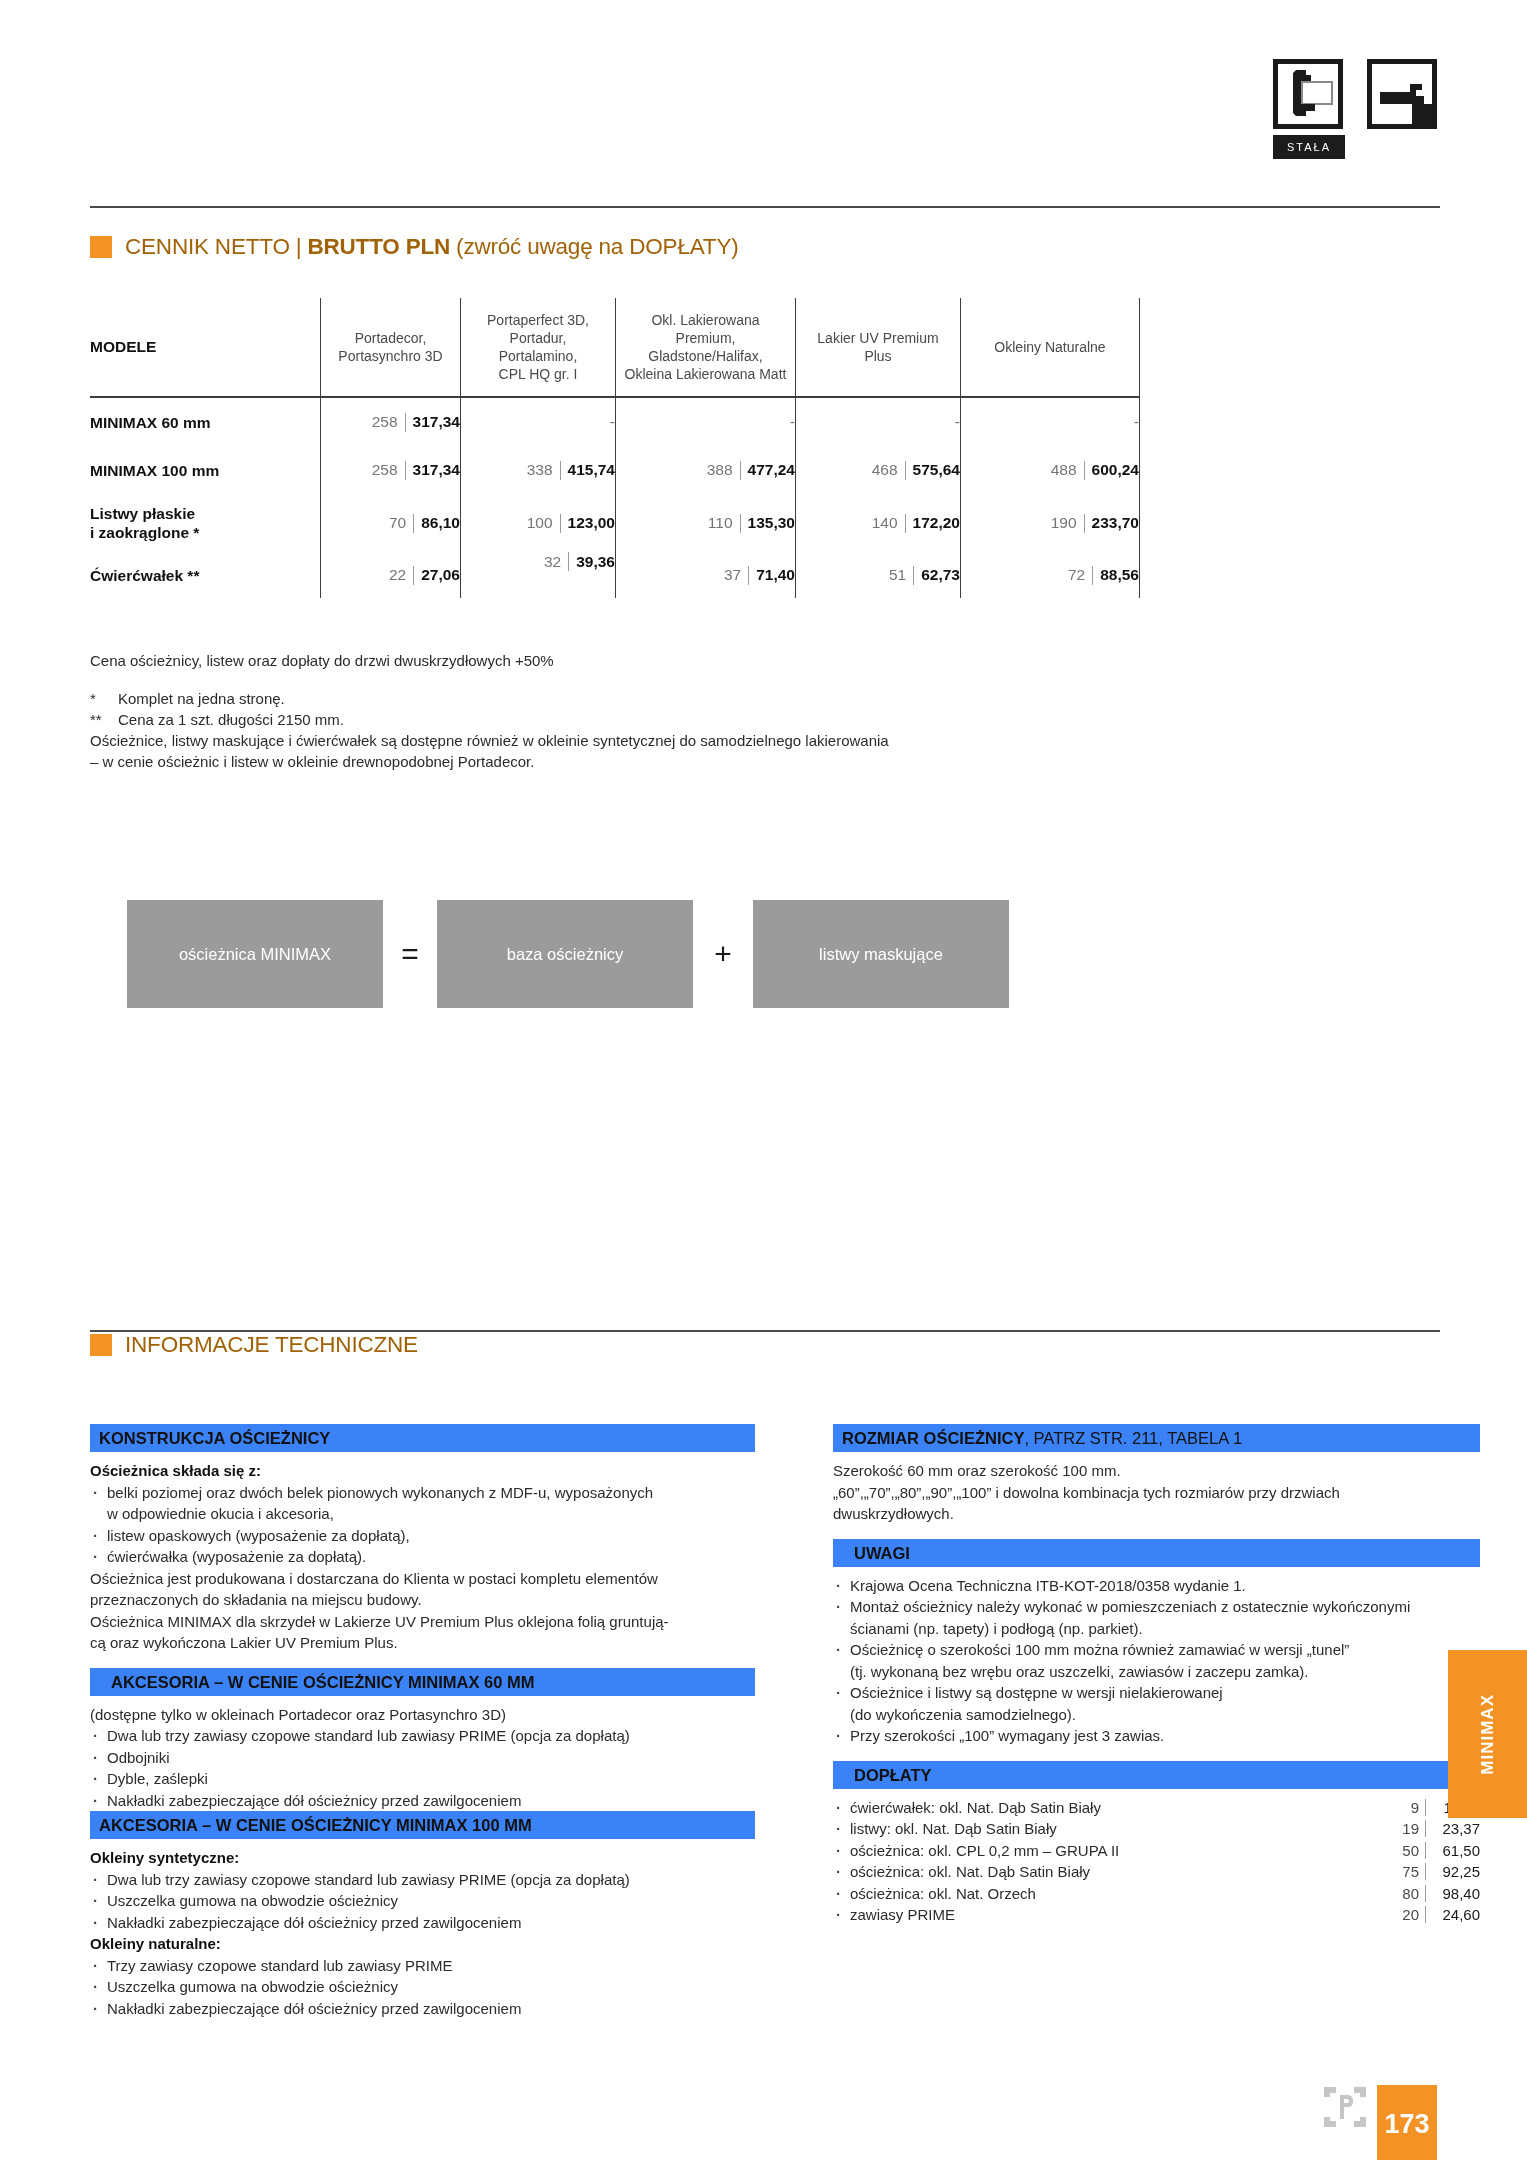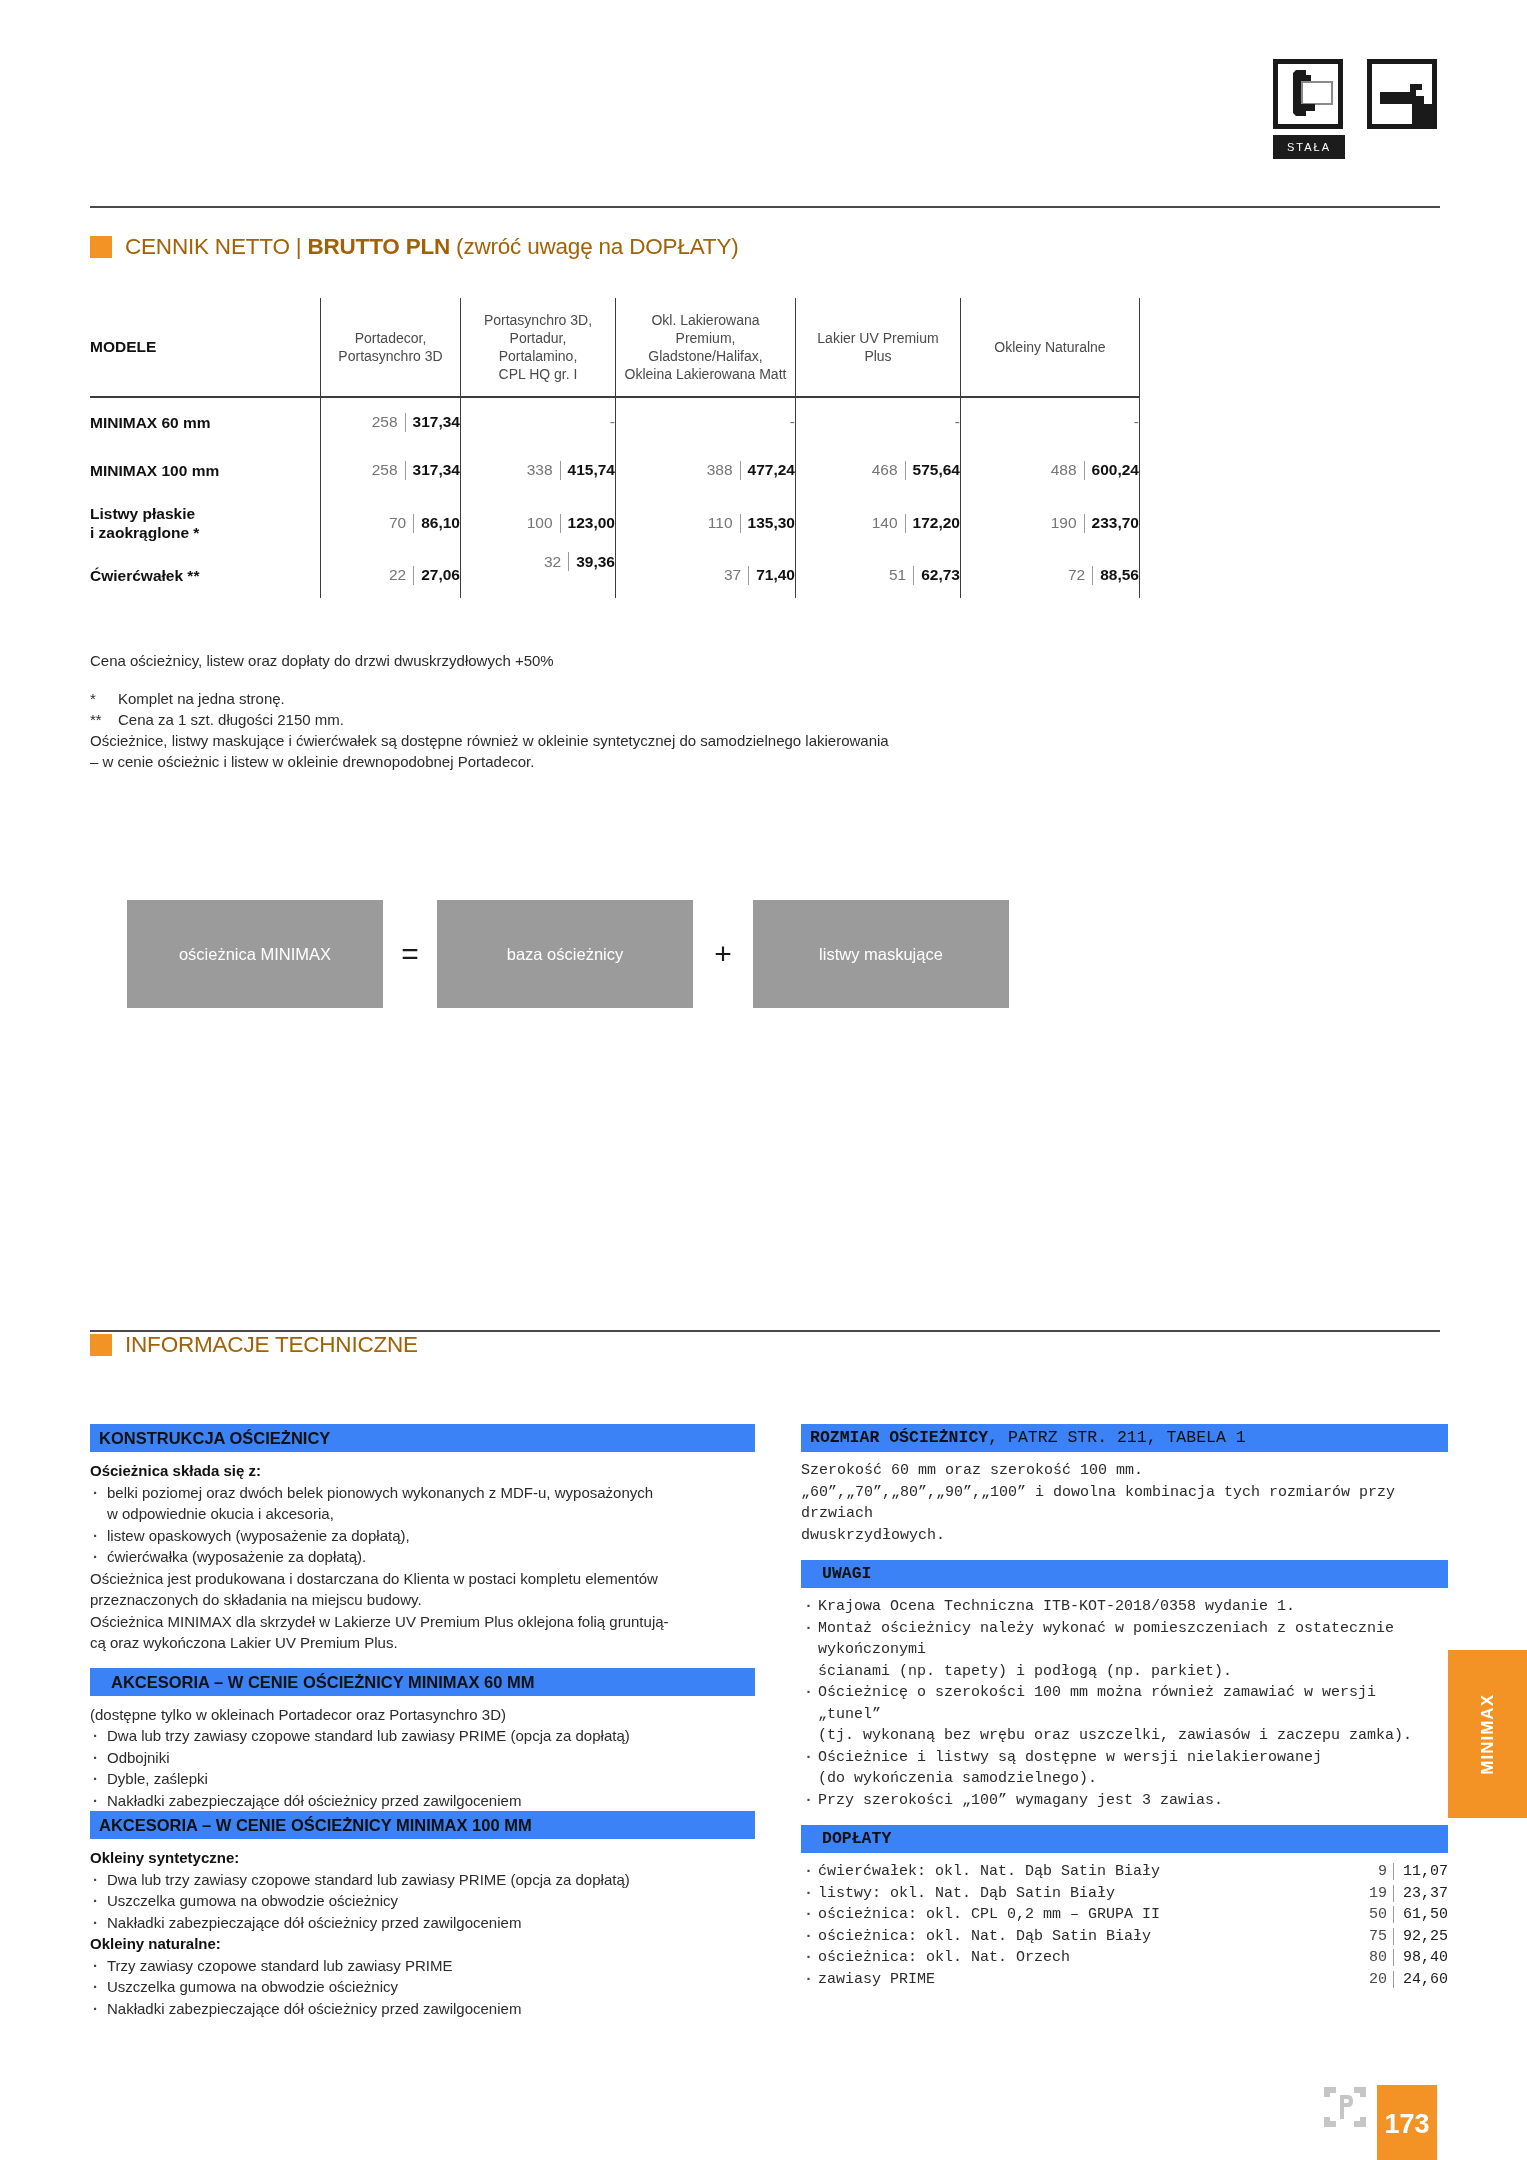--- a/index.html
+++ b/index.html
@@ -47,21 +47,21 @@
 
   
   .diagram { position:absolute; left:127px; top:900px; display:flex; align-items:center; }
   .gbox { width:256px; height:108px; background:#9B9B9B; color:#ffffff; font-size:16.5px;
           display:flex; align-items:center; justify-content:center; }
   .op { width:54px; text-align:center; font-size:30px; color:#1a1a1a; }
 
   
   .col { position:absolute; font-size:15px; line-height:21.5px; color:#2b2b2b; }
   .col-left  { left:90px;  top:1424px; width:665px; }
-  .col-right { left:801px; top:1424px; width:647px;font-family:Liberation Mono, monospace; }
+  .col-right { left:833px; top:1424px; width:647px; }
   .bar { background:#3b82f6; color:#111; font-weight:bold; font-size:16.5px; padding:4px 9px; line-height:20px; margin-bottom:8px; }
   .bar .rest { font-weight:normal; }
   .lead { font-weight:bold; color:#111; }
   ul.blist { list-style:none; }
   ul.blist li { position:relative; padding-left:17px; }
   ul.blist li::before { content:"·"; position:absolute; left:3px; top:0; font-weight:bold; color:#444; }
   .mt14 { margin-top:14px;padding-left:21px; } .mt12 { }
 
   
   .drow { display:flex; align-items:baseline; }
@@ -112,21 +112,21 @@
   <div class="sec-title" style="top:234px;">
     <span class="sq"></span>
     <span><span>CENNIK NETTO | </span><span class="b">BRUTTO PLN</span><span> (zwróć uwagę na DOPŁATY)</span></span>
   </div>
 
   <div class="ptable">
 
     <div class="th model">MODELE</div>
     <div class="th vl pre">Portadecor,
 Portasynchro 3D</div>
-    <div class="th vl pre">Portasynchro 3D,
+    <div class="th vl pre">Portaperfect 3D,
 Portadur,
 Portalamino,
 CPL HQ gr. I</div>
     <div class="th vl pre">Okl. Lakierowana
 Premium,
 Gladstone/Halifax,
 Okleina Lakierowana Matt</div>
     <div class="th vl pre">Lakier UV Premium
 Plus</div>
     <div class="th vl vr pre">Okleiny Naturalne</div>

